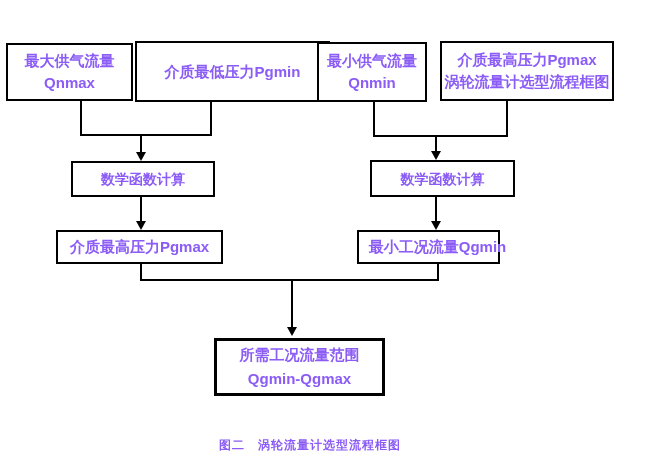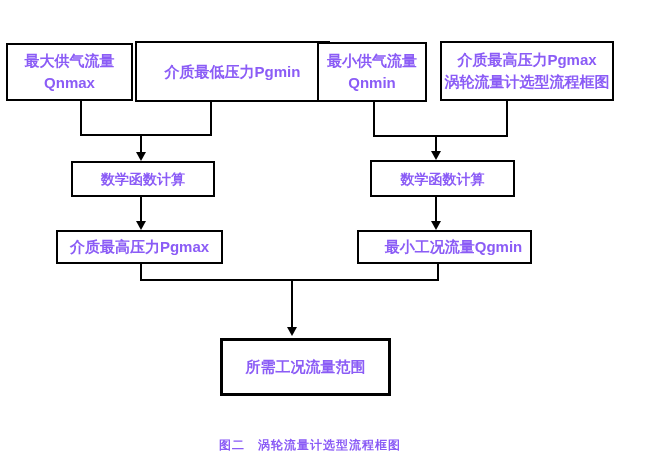--- a/index.html
+++ b/index.html
@@ -33,22 +33,22 @@
     white-space: nowrap;
   }
   .box .bl { display: block; }
   .box-qnmax  { left: 6px;   top: 22px;  width: 127px; height: 58px; }
   .box-pgmin  { left: 135px; top: 20px;  width: 195px; height: 61px; font-size: 15px; }
   .box-qnmin  { left: 317px; top: 21px;  width: 110px; height: 60px; }
   .box-pgmax  { left: 440px; top: 20px;  width: 174px; height: 60px; font-size: 15px; }
   .box-calc-l { left: 71px;  top: 140px; width: 144px; height: 36px; font-size: 14px; }
   .box-calc-r { left: 370px; top: 139px; width: 145px; height: 37px; font-size: 14px; }
   .box-qgmax  { left: 56px;  top: 209px; width: 167px; height: 34px; }
-  .box-qgmin  { left: 357px; top: 209px; width: 175px; height: 34px; padding-left: 18px; }
-  .box-result { left: 220px; top: 317px; width: 171px; height: 58px; border-width: 3px; line-height: 24px; }
+  .box-qgmin  { left: 357px; top: 209px; width: 143px; height: 34px; padding-left: 18px; }
+  .box-result { left: 214px; top: 317px; width: 171px; height: 58px; border-width: 3px; line-height: 24px; }
   .ln {
     position: absolute;
     background: #000000;
   }
   .ah {
     position: absolute;
     width: 0;
     height: 0;
     border-left: 5px solid transparent;
     border-right: 5px solid transparent;
@@ -118,17 +118,18 @@
   </div>
 
   <div class="ln" style="left:140px; top:243px; width:2px; height:17px;"></div>
   <div class="ln" style="left:437px; top:243px; width:2px; height:17px;"></div>
   <div class="ln" style="left:140px; top:258px; width:299px; height:2px;"></div>
   <div class="ln" style="left:291px; top:260px; width:2px; height:47px;"></div>
   <div class="ah" style="left:287px; top:306px;"></div>
 
   <div class="box box-result">
     <span class="bl">所需工况流量范围</span>
+    <span class="bl">Qgmin-Qgmax</span>
   </div>
 
   <div class="caption">图二　涡轮流量计选型流程框图</div>
 
 </div>
 
 </body></html>

